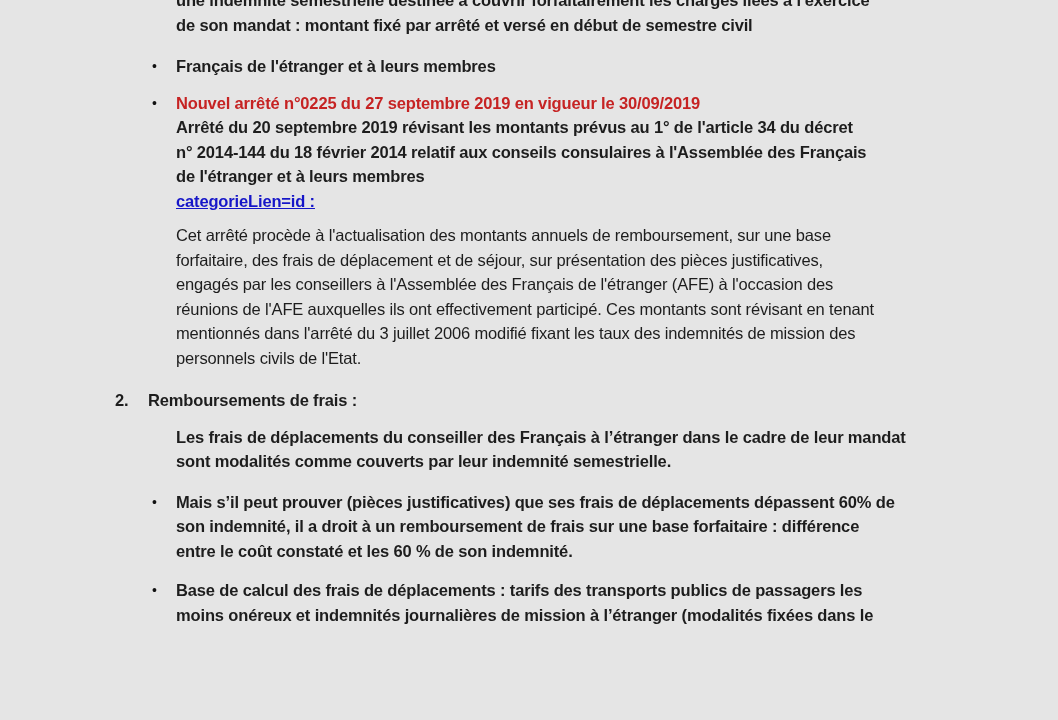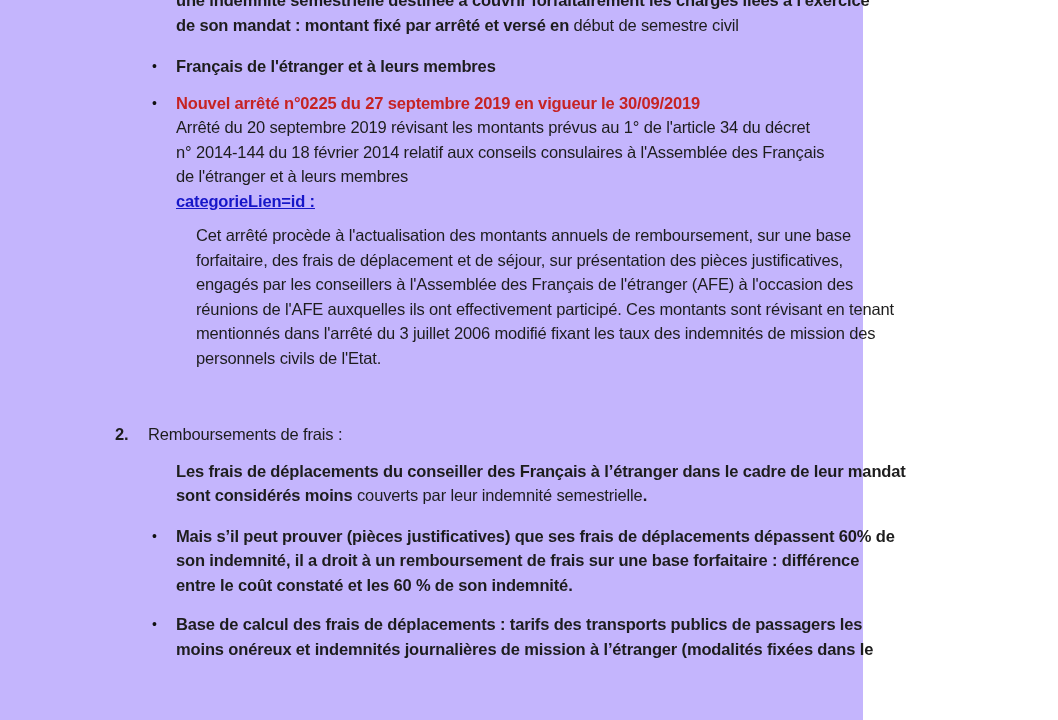--- a/index.html
+++ b/index.html
@@ -1,39 +1,39 @@
 <!DOCTYPE html>
 <html style="--red: #c62323; --link: #1616c8;"><head>
 <meta charset="utf-8">
 <style>
   html,body{margin:0;padding:0;background:#ffffff;}
   body{width:1058px;height:720px;overflow:hidden;}
   .page{
-    position:relative;width:863px;height:720px;background:#c4b5fd;
+    position:relative;width:1058px;height:720px;background:#e5e5e5;
     font-family:"Liberation Sans",sans-serif;color:#1d1d1d;
     font-size:16.5px;line-height:24.5px;letter-spacing:-0.15px;
   }
   .content{position:absolute;left:176px;top:0;width:800px;}
   .block{position:relative;}
   .line{white-space:pre;}
   .marker{position:absolute;left:-24px;top:0;font-size:14px;color:#111;}
   
   #b0{margin-top:-12px;}
   #b1{margin-top:17px;}
   #b2{margin-top:12px;}
-  #b3{margin-top:10px;margin-left:20px;}
-  #b4{margin-top:52px;margin-left:-61px;}
+  #b3{margin-top:10px;}
+  #b4{margin-top:18px;margin-left:-61px;}
   #b5{margin-top:12px;}
   #b6{margin-top:16px;}
   #b7{margin-top:15px;}
   .heading .num{display:inline-block;width:33px;font-weight:700;}
   .heading .line{display:inline-block;}
   .s-reg{font-weight:400;}
   .s-semi{font-weight:600;}
-  .s-bold{font-weight:400;}
+  .s-bold{font-weight:700;}
   .s-ital{font-weight:600;}
   .s-red{color:var(--red);font-weight:600;text-align:right;}
   .s-redbold{color:var(--red);font-weight:700;}
   .s-link{color:var(--link);font-weight:700;text-decoration:underline;cursor:pointer;}
 </style>
 </head>
 <body>
 
 <div class="page">
   <div class="content">
@@ -56,21 +56,21 @@
         <div class="line"><span class="s-reg">Cet arrêté procède à l'actualisation des montants annuels de remboursement, sur une base</span></div>
         <div class="line"><span class="s-reg">forfaitaire, des frais de déplacement et de séjour, sur présentation des pièces justificatives,</span></div>
         <div class="line"><span class="s-reg">engagés par les conseillers à l'Assemblée des Français de l'étranger (AFE) à l'occasion des</span></div>
         <div class="line"><span class="s-reg">réunions de l'AFE auxquelles ils ont effectivement participé. Ces montants sont révisant en tenant</span></div>
         <div class="line"><span class="s-reg">mentionnés dans l'arrêté du 3 juillet 2006 modifié fixant les taux des indemnités de mission des</span></div>
         <div class="line"><span class="s-reg">personnels civils de l'Etat.</span></div>
       </div>
     <div class="block heading" id="b4"><span class="num">2.</span><div class="line"><span class="s-bold">Remboursements de frais :</span></div></div>
     <div class="block para" id="b5">
         <div class="line"><span class="s-semi">Les frais de déplacements du conseiller des Français à l’étranger dans le cadre de leur mandat</span></div>
-        <div class="line"><span class="s-semi">sont considérés moins </span><span class="s-bold">couverts par leur indemnité semestrielle</span><span class="s-semi">.</span></div>
+        <div class="line"><span class="s-semi">sont modalités comme </span><span class="s-bold">couverts par leur indemnité semestrielle</span><span class="s-semi">.</span></div>
       </div>
     <div class="block bullet" id="b6">
         <div class="line"><span class="marker">•</span><span class="s-semi">Mais s’il peut prouver (</span><span class="s-ital">pièces justificatives</span><span class="s-semi">) que ses frais de déplacements dépassent 60% de</span></div>
         <div class="line"><span class="s-semi">son indemnité, il a droit à un remboursement de frais sur une base forfaitaire : différence</span></div>
         <div class="line"><span class="s-semi">entre le coût constaté et les 60 % de son indemnité.</span></div>
       </div>
     <div class="block bullet" id="b7">
         <div class="line"><span class="marker">•</span><span class="s-semi">Base de calcul des frais de déplacements : tarifs des transports publics de passagers les</span></div>
         <div class="line"><span class="s-semi">moins onéreux et indemnités journalières de mission à l’étranger (</span><span class="s-ital">modalités fixées dans le</span></div>
       </div>

